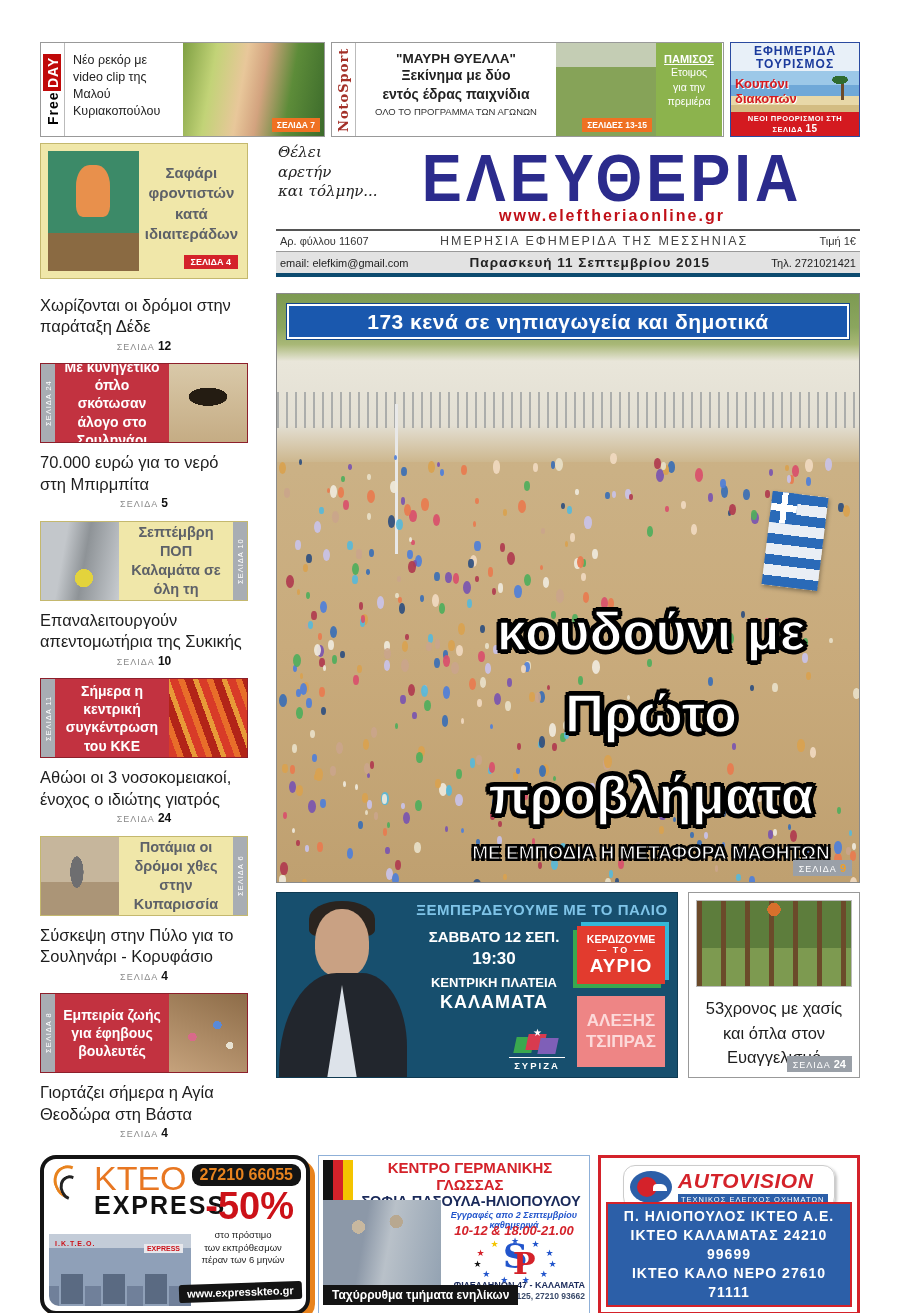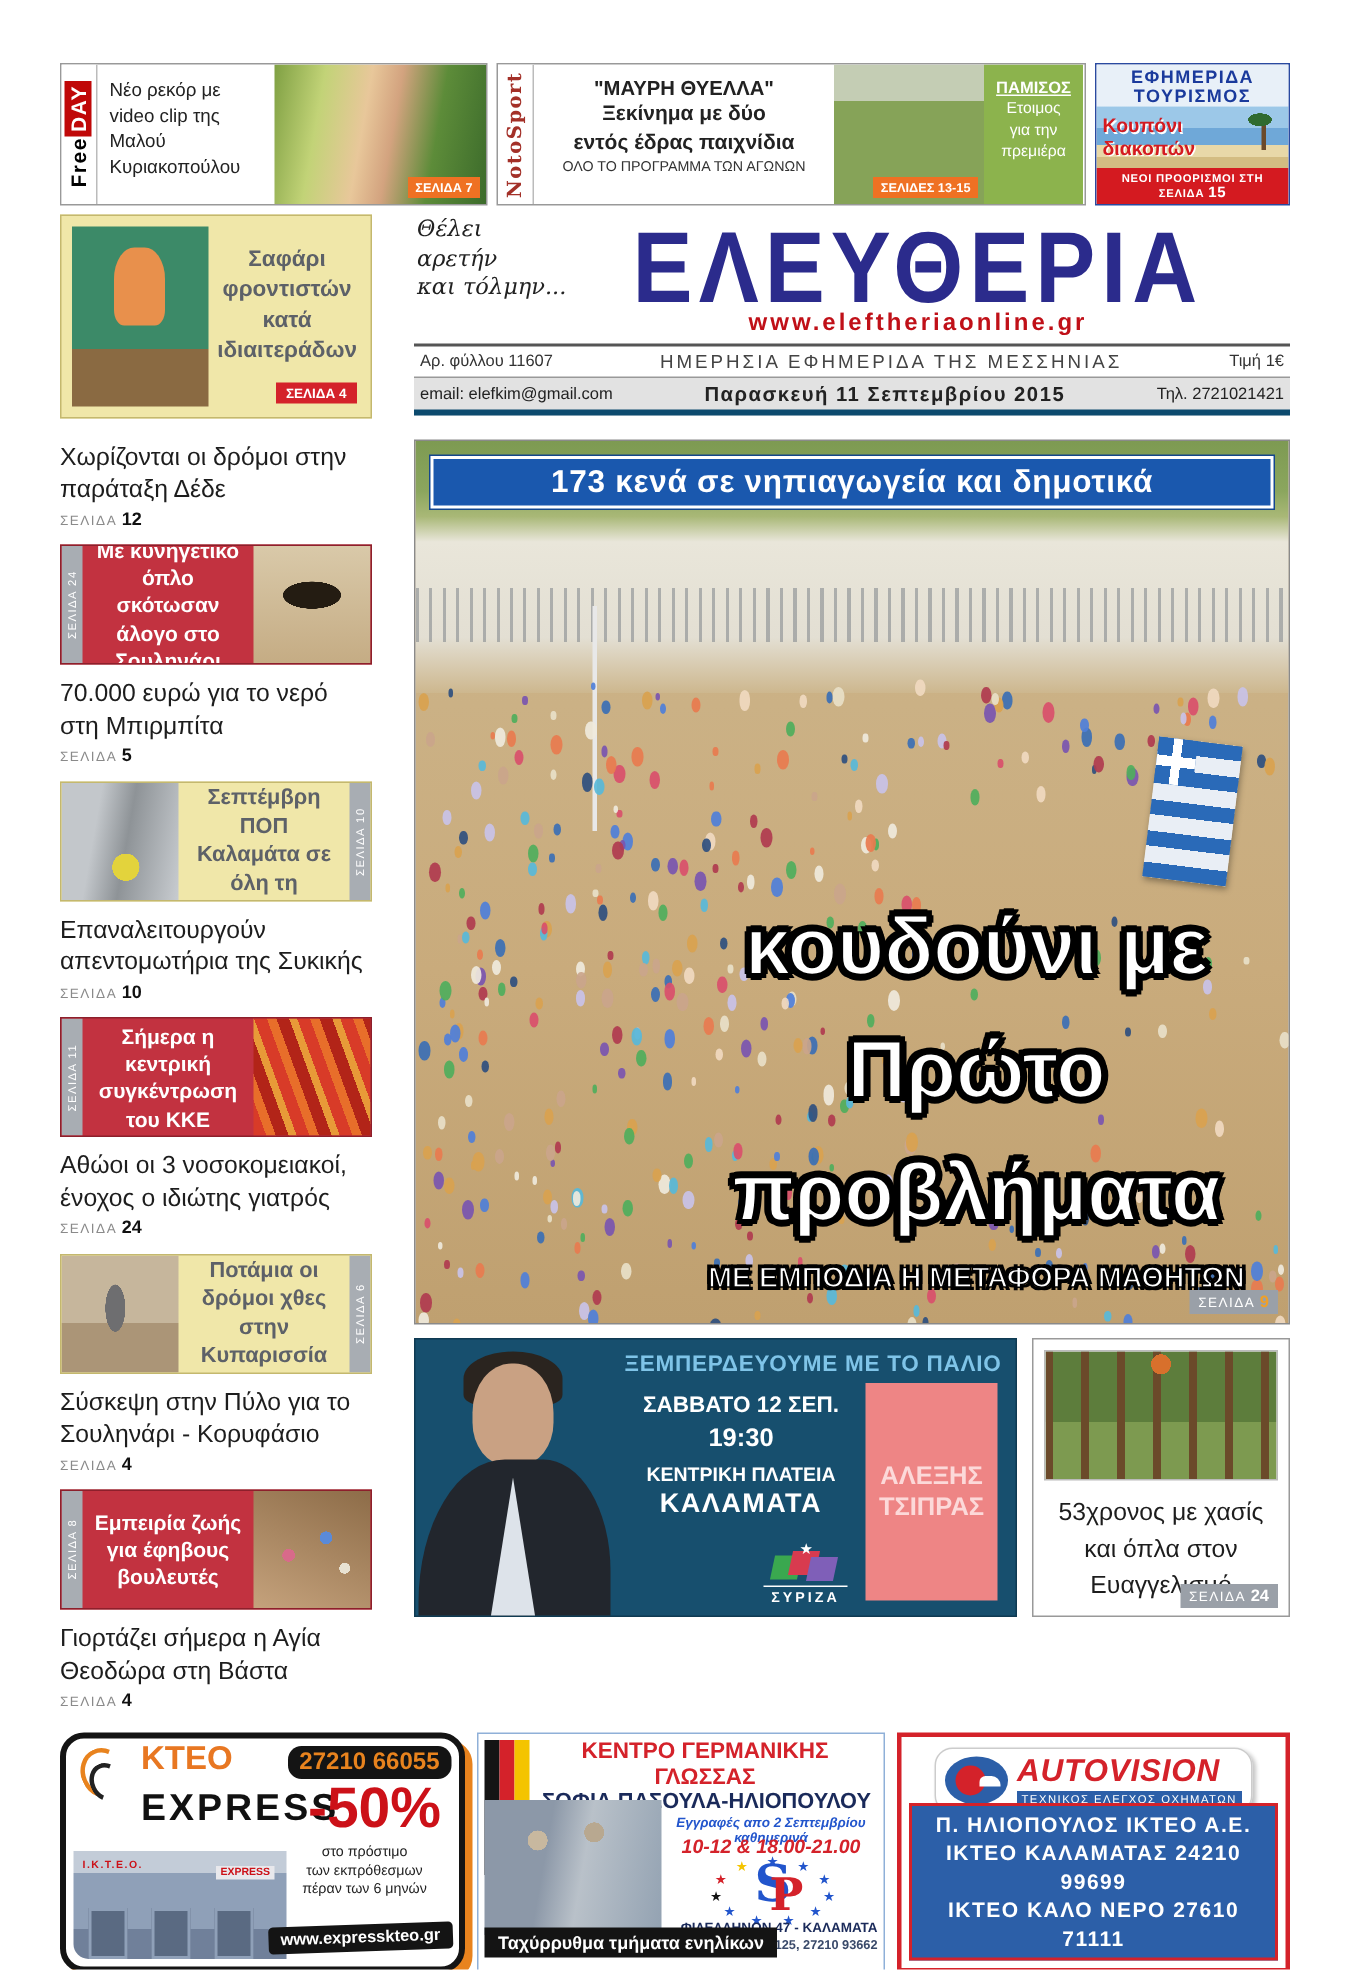--- a/index.html
+++ b/index.html
@@ -69,21 +69,21 @@
     border-top:2px solid #555;border-bottom:1px solid #999;padding:3px 4px;font-size:11px;color:#333}
   .m-row1 .mid{font-size:12.5px;letter-spacing:2px;color:#444}
   .m-row2{display:flex;justify-content:space-between;align-items:center;background:#e2e2e2;
     border-bottom:4px solid #0c4a6e;padding:3px 4px;font-size:11px;color:#222}
   .m-row2 .mid{font-weight:800;font-size:13.5px;letter-spacing:1px}
 
   
   .content-row{display:flex;gap:28px;margin-top:8px}
   .sidebar{width:208px;display:flex;flex-direction:column;gap:7px}
   .s-text{font-size:16.5px;color:#1d1d1d;line-height:1.3;padding:2px 0}
-  .pageref{display:block;text-align:left;color:#8a8a8a;font-size:9px;margin-top:1px;letter-spacing:1px}
+  .pageref{display:block;text-align:center;color:#8a8a8a;font-size:9px;margin-top:1px;letter-spacing:1px}
   .pageref b{color:#111;font-size:12px;letter-spacing:0}
   .s-box{height:80px;display:flex;border:1px solid #aaa;position:relative;overflow:hidden}
   .s-box.red{background:#c23240;border-color:#8d1f2b}
   .s-box.yellow{background:#f0e7a9;border-color:#c4b86e}
   .vstrip{width:14px;background:#a8adb3;color:#fff;font-size:7.5px;letter-spacing:1px;
     display:flex;align-items:center;justify-content:center;writing-mode:vertical-rl;transform:rotate(180deg)}
   .s-box .ttl{flex:1;display:flex;align-items:center;justify-content:center;text-align:center;
     font-weight:bold;font-size:14px;line-height:1.3;padding:3px 5px}
   .s-box.red .ttl{color:#fff}
   .s-box.yellow .ttl{color:#5d6168;font-size:14.5px}
@@ -174,21 +174,21 @@
   
   .ads-row{display:flex;gap:8px;margin-top:11px;height:160px}
   .ad-kteo{width:270px;border:4px solid #141414;border-radius:16px;background:#fff;
     position:relative;box-shadow:5px 5px 0 #e8831e;overflow:hidden}
   .k-swoosh{position:absolute;left:8px;top:4px;width:38px;height:50px}
   .k-swoosh i{position:absolute;border:3px solid #e8831e;border-radius:50%;
     border-right-color:transparent;border-bottom-color:transparent}
   .k-swoosh i:nth-child(1){left:2px;top:2px;width:30px;height:34px;transform:rotate(-25deg)}
   .k-swoosh i:nth-child(2){left:8px;top:12px;width:22px;height:26px;border-color:#222;
     border-right-color:transparent;border-bottom-color:transparent;transform:rotate(-25deg)}
-  .k-brand1{position:absolute;left:50px;top:0;color:#e87722;font-size:22px;font-weight:700}
+  .k-brand1{position:absolute;left:50px;top:0;color:#e87722;font-size:34px;font-weight:400}
   .k-brand2{position:absolute;left:50px;top:32px;color:#111;font-size:25px;font-weight:800;letter-spacing:2px}
   .k-phone{position:absolute;top:5px;right:5px;background:#141414;color:#e8831e;font-weight:800;
     font-size:16px;padding:2px 8px;border-radius:9px}
   .k-50{position:absolute;right:12px;top:26px;color:#cc1118;font-size:38px;font-weight:800}
   .k-txt{position:absolute;right:4px;top:70px;width:118px;text-align:center;font-size:9.5px;
     color:#222;line-height:1.35}
   .k-photo{position:absolute;left:5px;bottom:5px;width:142px;height:72px;border-radius:0 0 0 10px;
     background:linear-gradient(180deg,#c3ccd8 0 20%,#8fa0b8 20% 72%,#70809a 72% 100%);overflow:hidden}
   .k-photo .s1{position:absolute;left:6px;top:6px;color:#cc1118;font-size:7px;font-weight:800;letter-spacing:1px}
   .k-photo .s2{position:absolute;right:8px;top:10px;color:#cc1118;font-size:7px;font-weight:800;
@@ -780,20 +780,25 @@
           <div class="sy-content">
             <div class="sy-slogan">ΞΕΜΠΕΡΔΕΥΟΥΜΕ ΜΕ ΤΟ ΠΑΛΙΟ</div>
             <div class="sy-bottom">
               <div class="sy-left">
                 <div class="w1">ΣΑΒΒΑΤΟ 12 ΣΕΠ.</div>
                 <div class="w2">19:30</div>
                 <div class="w3">ΚΕΝΤΡΙΚΗ ΠΛΑΤΕΙΑ</div>
                 <div class="w4">ΚΑΛΑΜΑΤΑ</div>
               </div>
               <div class="sy-right">
+                <div class="win-box">
+                  <div class="k1">ΚΕΡΔΙΖΟΥΜΕ</div>
+                  <div class="k2">— ΤΟ —</div>
+                  <div class="k3">ΑΥΡΙΟ</div>
+                </div>
                 <div class="name-box">
                   <div>ΑΛΕΞΗΣ</div>
                   <div>ΤΣΙΠΡΑΣ</div>
                 </div>
               </div>
             </div>
           </div>
           <div class="sy-logo">
             <div class="sy-flags">
                 <i></i>

